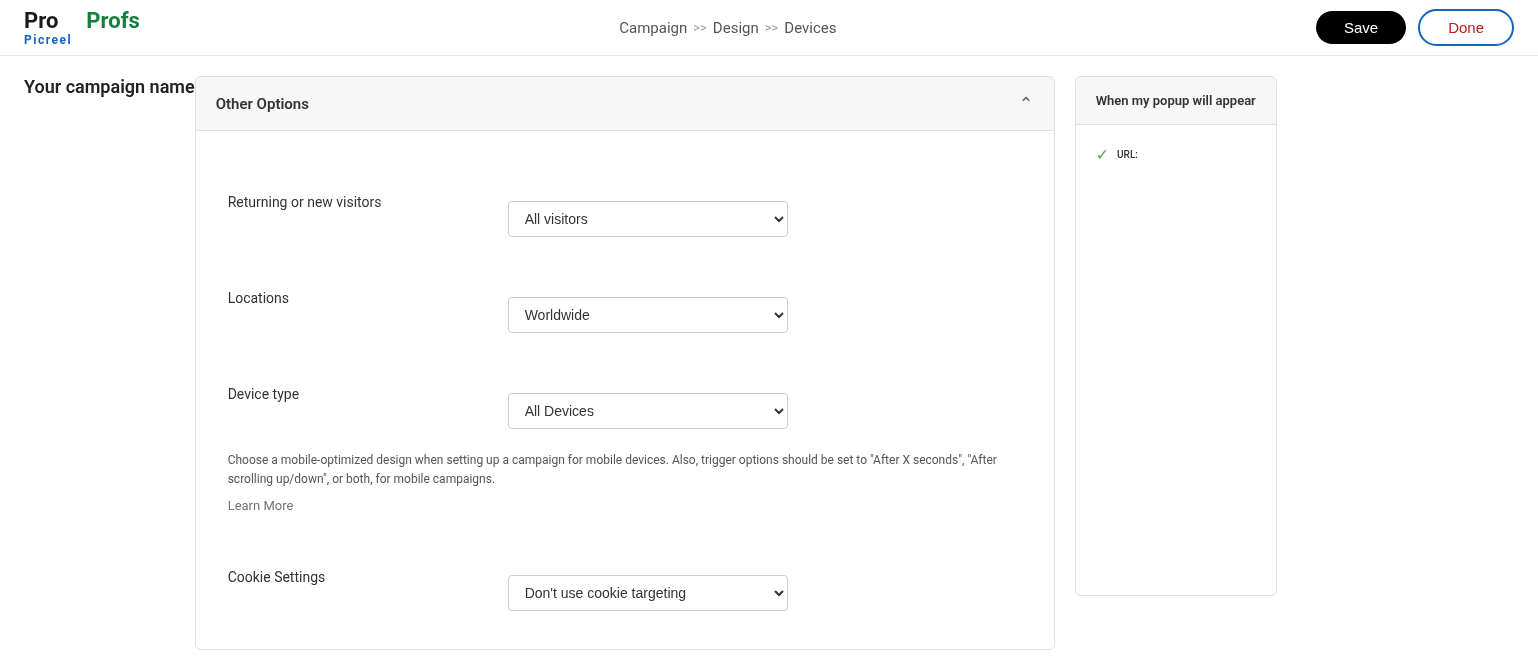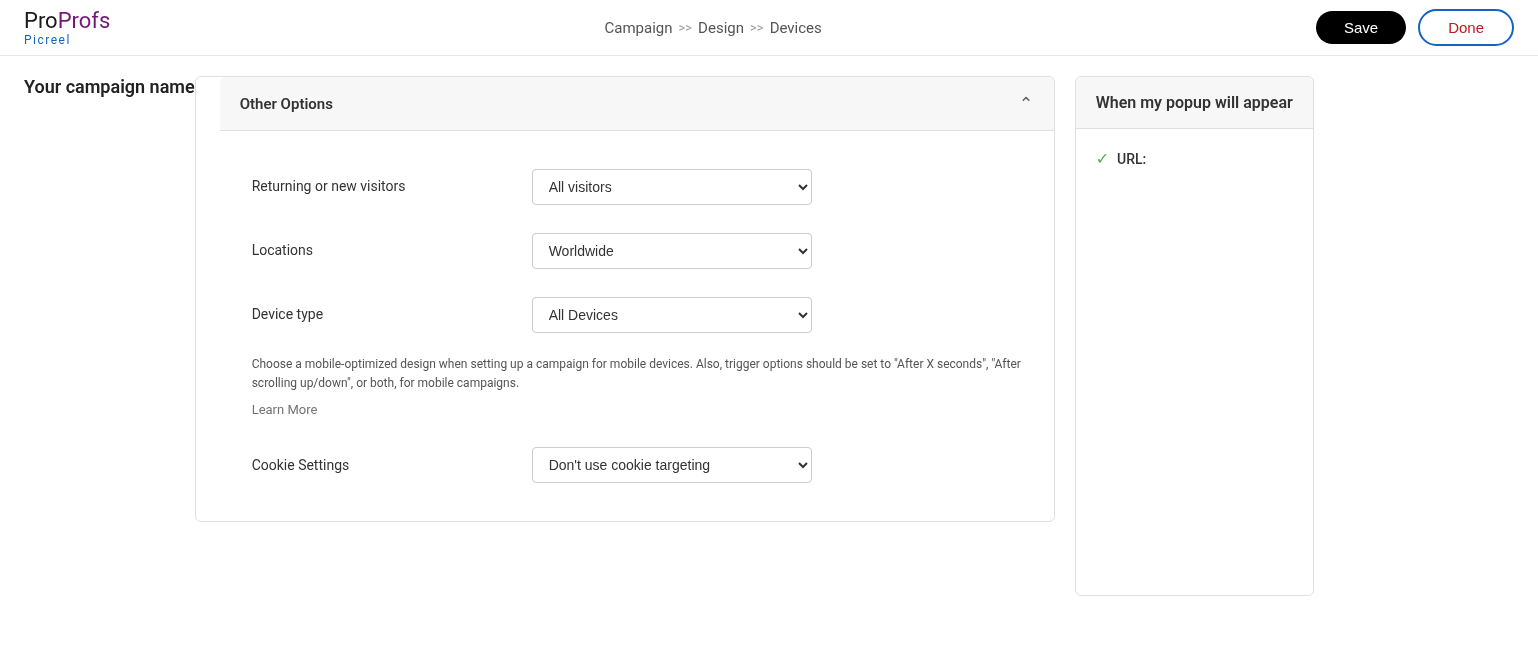--- a/index.html
+++ b/index.html
@@ -77,21 +77,20 @@
 
     
     .left-panel {
       flex: 0 0 860px;
       max-width: 860px;
     }
     .card {
       border: 1px solid #e0e0e0;
       border-radius: 6px;
       background: #fff;
-      padding-left: 24px;
     }
     .card-header {
       display: flex;
       align-items: center;
       justify-content: space-between;
       padding: 16px 20px;
       background: #f7f7f7;
       border-bottom: 1px solid #e0e0e0;
       border-radius: 6px 6px 0 0;
     }
@@ -121,20 +120,21 @@
       gap: 20px;
     }
     .form-label {
       flex: 0 0 260px;
       font-size: 14px;
       color: #333;
       line-height: 1.4;
     }
     .form-control {
       flex: 0 0 280px;
+      margin-top: 32px;
     }
     select {
       width: 100%;
       padding: 8px 12px;
       border: 1px solid #ccc;
       border-radius: 4px;
       font-size: 14px;
       color: #333;
       background: #fff;
       appearance: auto;
@@ -159,52 +159,52 @@
       border: 1px solid #e0e0e0;
       border-radius: 6px;
       background: #fff;
       min-height: 520px;
     }
     .right-card-header {
       background: #f7f7f7;
       padding: 16px 20px;
       border-bottom: 1px solid #e0e0e0;
       border-radius: 6px 6px 0 0;
-      font-size: 16px;
+      font-size: 13px;
       font-weight: 600;
       color: #333;
     }
     .right-card-body {
       padding: 20px;
     }
     .url-row {
       display: flex;
       align-items: center;
       gap: 8px;
     }
     .check-icon {
       color: #4caf50;
       font-size: 16px;
     }
     .url-label {
-      font-size: 14px;
+      font-size: 10px;
       color: #333;
       font-weight: 500;
     }
   </style>
 </head>
 <body>
 
 <div class="header">
   <div class="logo-area">
     <div style="display:flex; align-items:baseline; gap:0;">
-      <span class="logo-pro" style="font-size:22px;font-weight:400;color:#1a1a1a;">Pro</span>
-        <span class="logo-profs" style="font-size:22px;font-weight:400;color:#701a75;">Profs</span>
+      <span class="logo-pro" style="font-size:22px;font-weight:700;color:#1a1a1a;">Pro</span>
+        <span class="logo-profs" style="font-size:22px;font-weight:700;color:#15803d;margin-left:28px;">Profs</span>
     </div>
-    <div style="font-size:12px;color:#1565c0;letter-spacing:1.5px;font-weight:400;">Picreel</div>
+    <div style="font-size:12px;color:#1565c0;letter-spacing:1.5px;font-weight:700;">Picreel</div>
   </div>
 
   <div class="breadcrumb">
     <a href="#">Campaign</a>
     <span class="sep">&gt;&gt;</span>
     <a href="#">Design</a>
     <span class="sep">&gt;&gt;</span>
     <span>Devices</span>
   </div>
 

